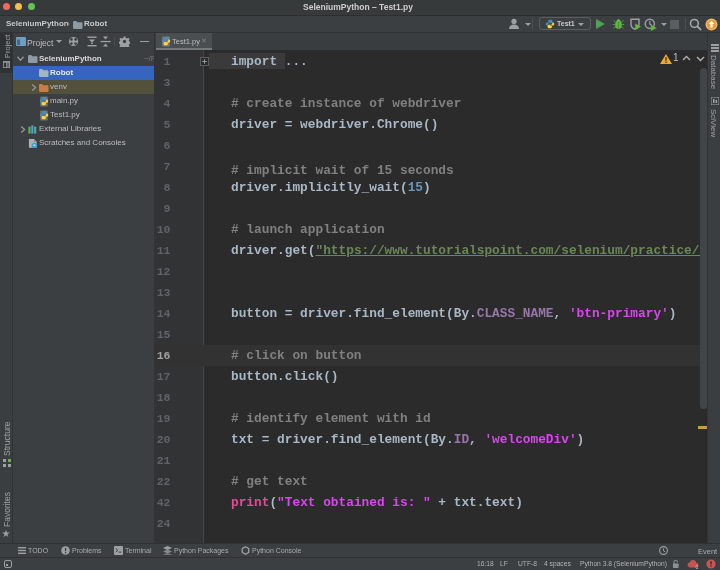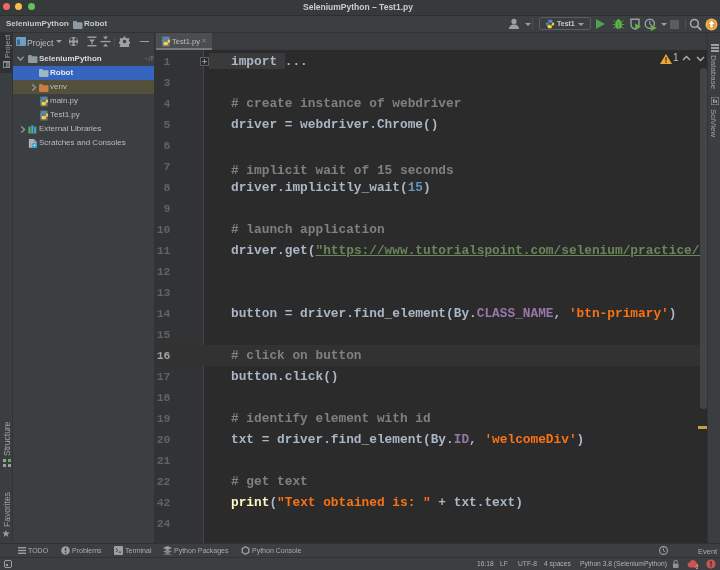--- a/index.html
+++ b/index.html
@@ -30,24 +30,24 @@
   #ppanel { left:13px; top:50px; width:141px; height:493px; background:#3c3f41; overflow:hidden; }
   .trow { left:0; width:141px; height:14px; line-height:14px; font-size:8px; color:#bcbec0; white-space:nowrap; }
   
   #editor { left:154px; top:50px; width:553px; height:493px; background:#2b2b2b; overflow:hidden; }
   #gutter { left:0; top:0; width:49.5px; height:493px; background:#313335; border-right:1px solid #454545; }
   .lnum { left:0; width:16.5px; text-align:right; font-family:"Liberation Mono",monospace;
     font-size:11.5px; color:#606366; line-height:21px; height:21px; font-weight:bold; }
   .cl { left:54px; height:21px; line-height:21px; font-family:"Liberation Mono",monospace;
     font-size:12.8px; color:#a9b7c6; white-space:pre; font-weight:bold;margin-left:23px; }
   .cmt { color:#808080; }
-  .str { color:#f97316; }
+  .str { color:#d946ef; }
   .num { color:#6897bb; }
   .const { color:#9876aa; }
-  .builtin { color:#fef9c3; }
+  .builtin { color:#ec4899; }
   .url { color:#6a8759; text-decoration:underline; }
   
   #toolbar { left:0; top:543px; width:720px; height:14px; background:#3c3f41; border-top:1px solid #2f3132; }
   #statusbar { left:0; top:557px; width:720px; height:13px; background:#3c3f41; border-top:1px solid #2f3132; }
   .bbtxt { top:546.5px; font-size:7px; color:#a9acae; }
   .sbtxt { top:560px; font-size:6.7px; color:#b0b3b5; }
 </style>
 </head>
 <body>
 <div id="app">

